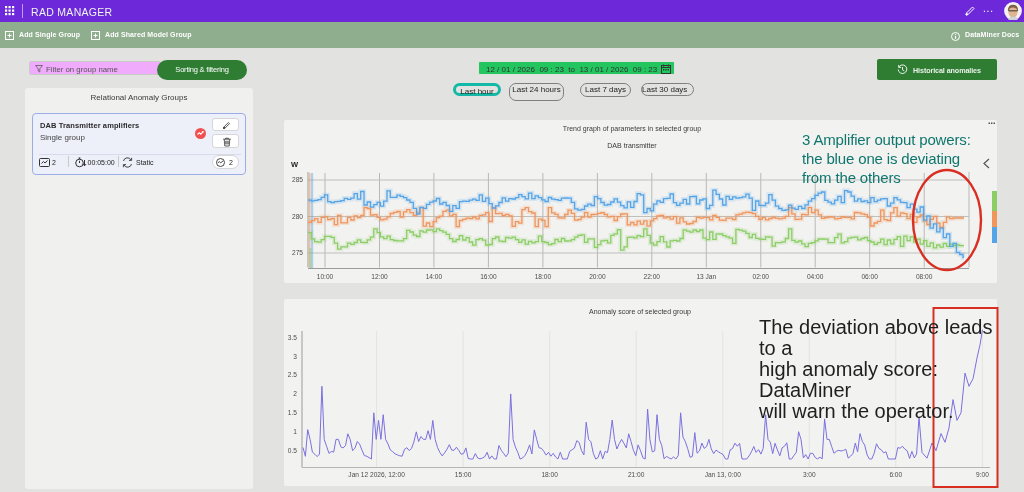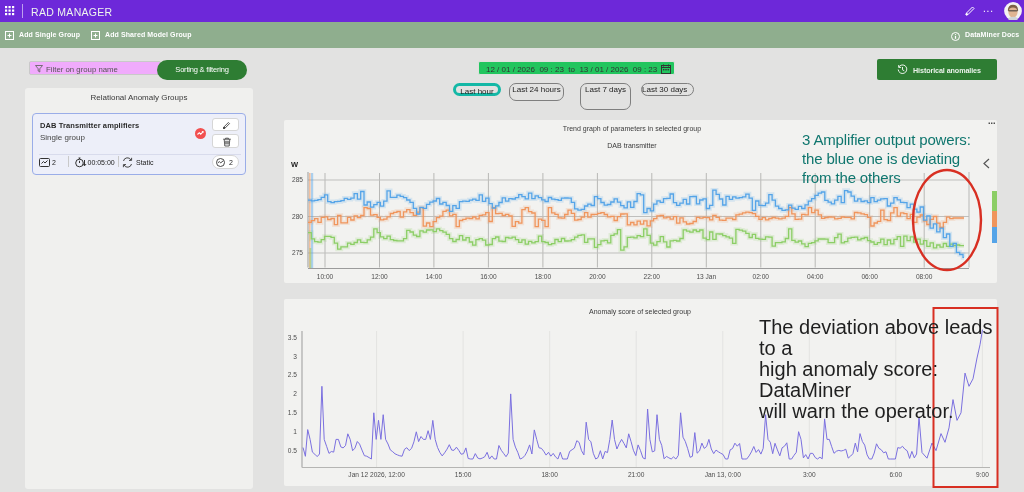--- a/index.html
+++ b/index.html
@@ -119,21 +119,21 @@
       <rect x="0.5" y="1.5" width="9" height="8" fill="none" stroke="#333" stroke-width="1"></rect>
       <path d="M0.5 3.5 H9.5 M2.5 0.5 V2.5 M7.5 0.5 V2.5" stroke="#333" stroke-width="1"></path>
       <rect x="2" y="5" width="1.4" height="1.4" fill="#333"></rect>
       <rect x="4.3" y="5" width="1.4" height="1.4" fill="#333"></rect>
       <rect x="6.6" y="5" width="1.4" height="1.4" fill="#333"></rect>
     </svg>
 </div>
 
 <div class="abs" style="left:453px;top:83px;width:48px;height:13px;border:3px solid #14b8a6;border-radius:7px;font-size:8px;color:#222;text-align:center;line-height:12.5px">Last hour</div>
 <div class="abs" style="left:509px;top:83px;width:55px;height:18px;border:1px solid #7f7f7f;border-radius:7px;font-size:8px;color:#222;text-align:center;line-height:12.5px">Last 24 hours</div>
-<div class="abs" style="left:580px;top:83px;width:51px;height:27px;border:1px solid #7f7f7f;border-radius:7px;font-size:8px;color:#222;text-align:center;line-height:12.5px">Last 7 days</div>
+<div class="abs" style="left:580px;top:83px;width:51px;height:14px;border:1px solid #7f7f7f;border-radius:7px;font-size:8px;color:#222;text-align:center;line-height:12.5px">Last 7 days</div>
 <div class="abs" style="left:641px;top:83px;width:53px;height:13px;border:1px solid #7f7f7f;border-radius:7px;font-size:8px;color:#222;text-align:left;line-height:12.5px">Last 30 days</div>
 
 <div class="abs" style="left:877px;top:59px;width:120px;height:21px;background:#2e7d33;border-radius:2px">
   <svg class="abs" style="left:20px;top:5px" width="11" height="11" viewBox="0 0 11 11">
       <path d="M1.7 3.2 A4.3 4.3 0 1 1 1.2 5.5" fill="none" stroke="#eaf2ea" stroke-width="1"></path>
       <path d="M1.7 1 V3.4 H4.1" fill="none" stroke="#eaf2ea" stroke-width="1"></path>
       <path d="M5.5 3 V5.8 L7.3 6.8" fill="none" stroke="#eaf2ea" stroke-width="1"></path>
     </svg>
   <div class="abs" style="left:36px;top:6.5px;font-size:7.2px;font-weight:bold;color:#eaf2ea;white-space:nowrap;letter-spacing:-.1px">Historical anomalies</div>
 </div>

